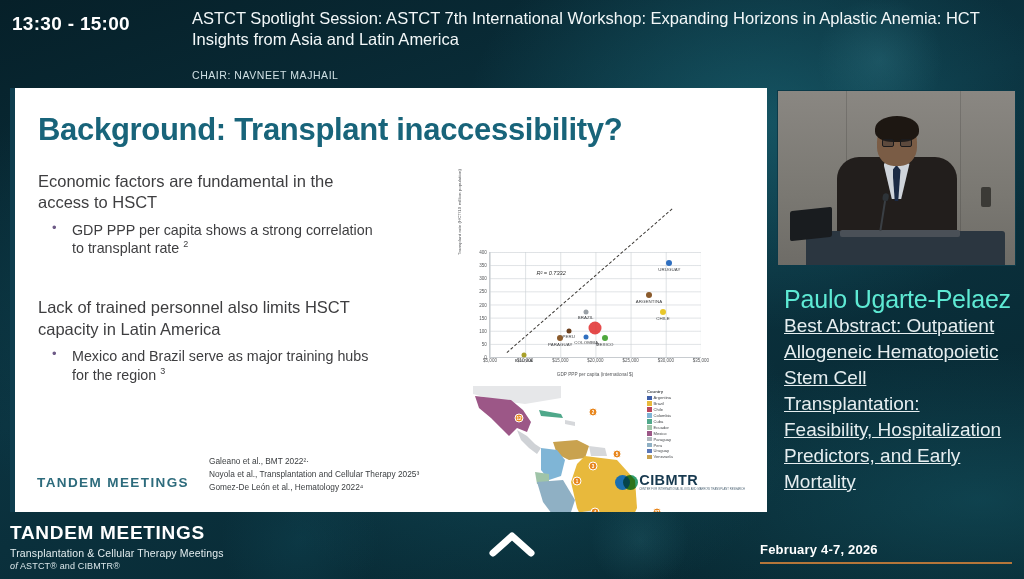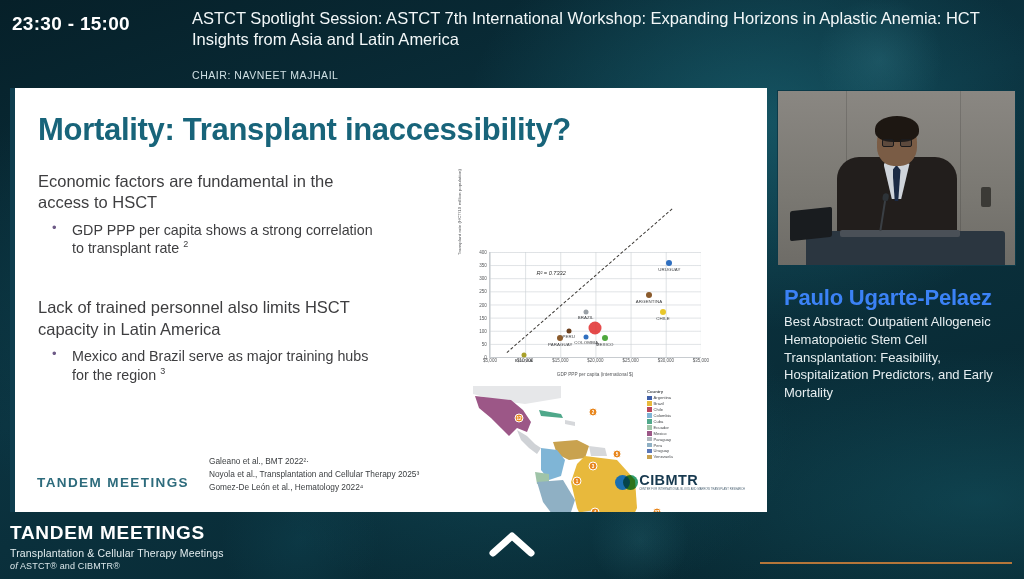--- a/index.html
+++ b/index.html
@@ -151,55 +151,55 @@
   .vtie { position:absolute; left:50%; top:74px; width:8px; height:36px; background:#1b2a44; transform:translateX(-50%); clip-path:polygon(50% 0,100% 14%,72% 100%,28% 100%,0 14%); }
   .vpodium { position:absolute; left:28px; right:10px; bottom:0; height:34px; background:#2b3640; border-radius:3px 3px 0 0; }
   .vlaptop { position:absolute; left:12px; bottom:26px; width:42px; height:30px; background:#191c1f; transform:skewY(-6deg); border-radius:2px; }
   .vmic { position:absolute; left:104px; bottom:34px; width:2px; height:34px; background:#3a3f44; transform:rotate(9deg); }
   .vmic:after { content:""; position:absolute; top:-4px; left:-2px; width:6px; height:8px; border-radius:3px; background:#2d3338; }
   .vmicbar { position:absolute; left:62px; bottom:28px; width:120px; height:7px; background:#4a5057; border-radius:2px; }
   .vswitch { position:absolute; right:24px; top:96px; width:10px; height:20px; background:#3b3a36; border-radius:2px; }
   
   .sp-name {
     position:absolute; left:784px; top:285px; width:240px;
-    font-size:22px; font-weight:bold; color:#3b82f6; letter-spacing:-.2px;
+    font-size:25px; font-weight:normal; color:#5eead4; letter-spacing:-.2px;
   }
   .sp-abs {
     position:absolute; left:784px; top:313px; width:222px;
-    font-size:13px; color:#e6eef0; line-height:1.37;
+    font-size:19px; color:#e6eef0; line-height:1.37;text-decoration:underline;
   }
   
   .chev { position:absolute; left:489px; top:531px; width:46px; height:26px; }
   
   .foot-left { position:absolute; left:10px; bottom:8px; }
   .f-tandem { font-size:19px; font-weight:bold; color:#ffffff; letter-spacing:.7px; }
   .f-sub { font-size:10.5px; color:#e3edef; margin-top:3px; letter-spacing:.15px; }
   .f-sub2 { font-size:9px; color:#dbe7ea; margin-top:2px; letter-spacing:.15px; }
   .f-sub2 em { font-style:italic; }
   .foot-right { position:absolute; right:12px; bottom:10px; width:252px; text-align:left; }
   .f-date { font-size:13px; font-weight:bold; color:#ffffff; letter-spacing:.2px; }
   .f-rule { height:1.6px; background:#b5763a; margin:5px 0 5px 0; width:100%; }
   .f-venue { font-size:10.3px; color:#e3edef; letter-spacing:.1px; }
 </style>
 </head>
 <body>
 
 <div class="bg-wash"></div>
 
 <div class="header">
-  <div class="time">23:30 - 15:00</div>
+  <div class="time">13:30 - 15:00</div>
   <div class="sess-wrap">
     <div class="sess-title">ASTCT Spotlight Session: ASTCT 7th International Workshop: Expanding Horizons in Aplastic Anemia: HCT Insights from Asia and Latin America</div>
     <div class="sess-chair">CHAIR: NAVNEET MAJHAIL</div>
   </div>
 </div>
 
 <div class="slide">
   <div class="slide-accent"></div>
-  <div class="slide-title">Mortality: Transplant inaccessibility?</div>
+  <div class="slide-title">Background: Transplant inaccessibility?</div>
 
   <div class="body-col">
     <div class="lead">Economic factors are fundamental in the access to HSCT</div>
     <ul class="sub">
       <li><span>GDP PPP per capita shows a strong correlation to transplant rate</span> <sup>2</sup></li>
     </ul>
     <div class="lead second">Lack of trained personnel also limits HSCT capacity in Latin America</div>
     <ul class="sub">
       <li><span>Mexico and Brazil serve as major training hubs for the region</span> <sup>3</sup></li>
     </ul>
@@ -392,14 +392,15 @@
   </svg>
 </div>
 
 <div class="foot-left">
   <div class="f-tandem">TANDEM MEETINGS</div>
   <div class="f-sub">Transplantation &amp; Cellular Therapy Meetings</div>
   <div class="f-sub2"><em>of</em><span> ASTCT® and CIBMTR®</span></div>
 </div>
 
 <div class="foot-right">
+  <div class="f-date">February 4-7, 2026</div>
   <div class="f-rule"></div>
 </div>
 
 </body></html>

